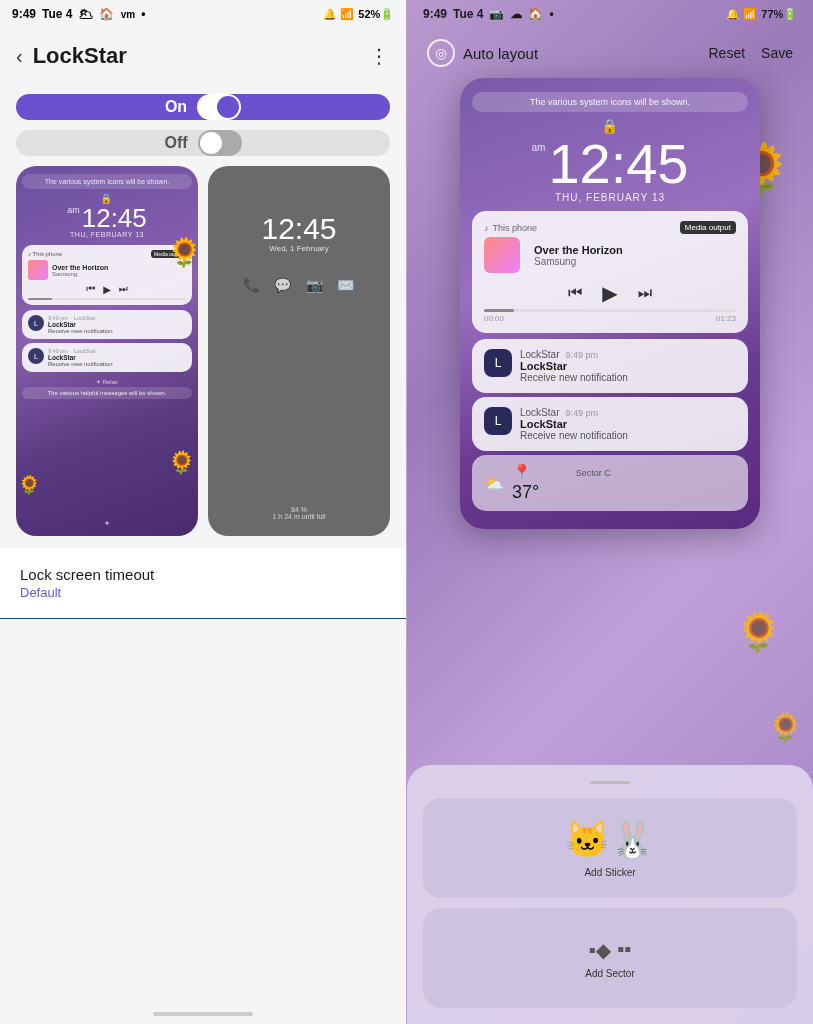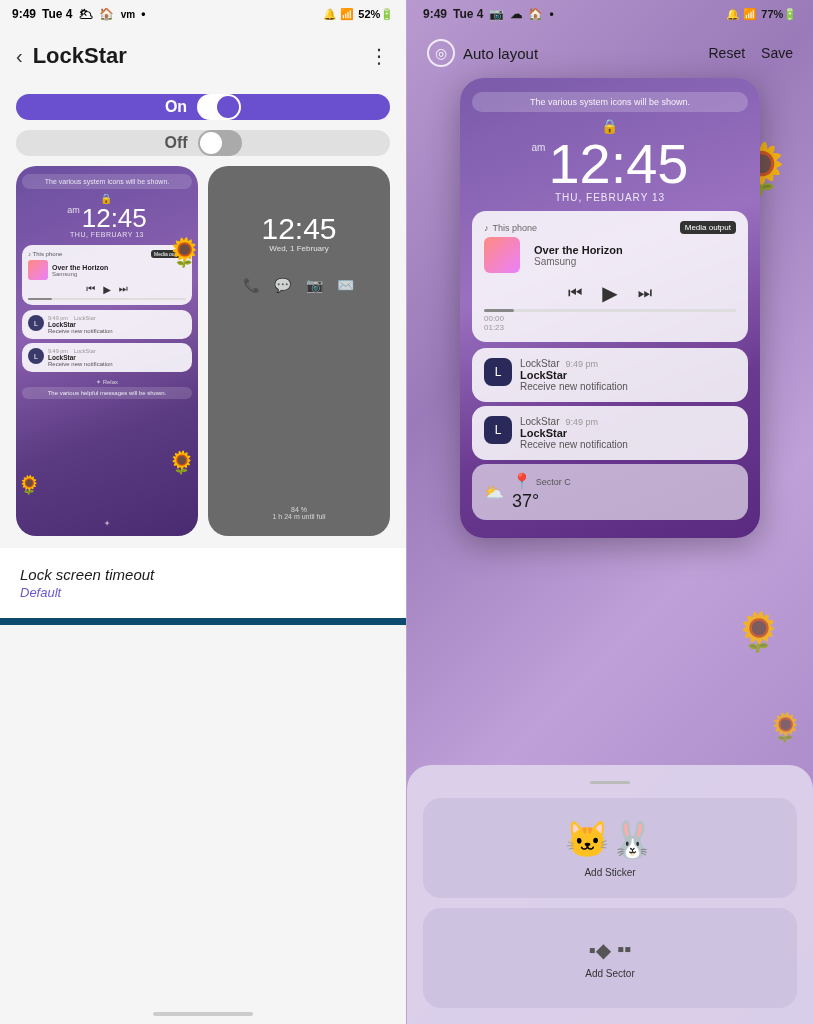--- a/index.html
+++ b/index.html
@@ -226,26 +226,25 @@
     }
 
     
     .settings-list {
       flex: 1;
       padding: 0;
       background: #f5f5f5;
     }
     .settings-item {
       padding: 18px 20px;
-      border-bottom: 7px solid #0c4a6e;
+      border-bottom: 1px solid #0c4a6e;
       background: white;
       display: flex;
       align-items: center;
       justify-content: space-between;
-      font-style: italic;
     }
     .settings-item:first-child { margin-top: 12px; }
     .settings-item-text {}
     .settings-item-title { font-size: 15px; font-weight: 500; color: #1a1a1a; }
     .settings-item-sub { font-size: 13px; color: #6a5acd; margin-top: 2px; }
 
     
     .settings-toggle {
       width: 52px;
       height: 30px;
@@ -370,21 +369,21 @@
     .rp-media-output { background: #333; color: white; border-radius: 4px; padding: 2px 5px; font-size: 8px; }
     .rp-media-album { width: 36px; height: 36px; border-radius: 6px; background: linear-gradient(135deg, #ff8a80, #ea80fc); flex-shrink: 0; }
     .rp-media-info { flex: 1; padding: 0 8px; }
     .rp-media-title { font-size: 11px; font-weight: 700; color: #1a1a1a; }
     .rp-media-artist { font-size: 10px; color: #666; }
     .rp-media-body { display: flex; align-items: center; gap: 6px; }
     .rp-media-controls { display: flex; justify-content: center; align-items: center; gap: 20px; margin: 8px 0 4px; font-size: 16px; color: #333; }
     .rp-media-play { font-size: 20px; }
     .rp-progress { height: 3px; background: #ddd; border-radius: 1.5px; position: relative; }
     .rp-progress-fill { height: 100%; width: 12%; background: #888; border-radius: 1.5px; }
-    .rp-progress-times { display: flex; justify-content: space-between; font-size: 8px; color: #999; margin-top: 2px; flex-direction: column; }
+    .rp-progress-times { display: flex; justify-content: space-between; font-size: 8px; color: #999; margin-top: 2px; }
 
     .rp-notif-card {
       background: rgba(255,255,255,0.85);
       border-radius: 14px;
       padding: 10px 12px;
       margin: 4px 0;
       display: flex;
       align-items: flex-start;
       gap: 8px;
     }
@@ -408,21 +407,21 @@
 
     .rp-weather-card {
       background: rgba(255,255,255,0.6);
       border-radius: 14px;
       padding: 8px 12px;
       margin: 4px 0;
       display: flex;
       align-items: center;
       gap: 8px;
     }
-    .rp-weather-loc { font-size: 9px; color: #555; }
+    .rp-weather-loc { font-size: 9px; color: #555; margin-left: 40px; }
     .rp-weather-temp { font-size: 18px; font-weight: 500; color: #1a1a1a; }
     .rp-weather-icon { font-size: 16px; }
 
     
     .bottom-panel {
       position: absolute;
       bottom: 0;
       left: 0;
       right: 0;
       background: rgba(220,210,235,0.95);

